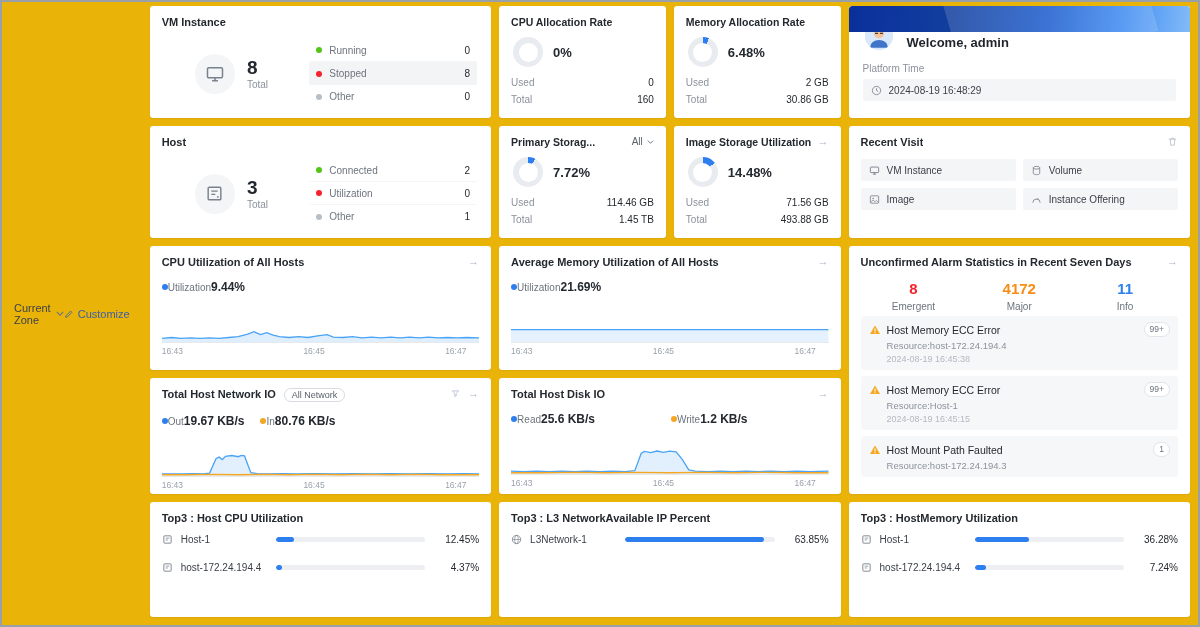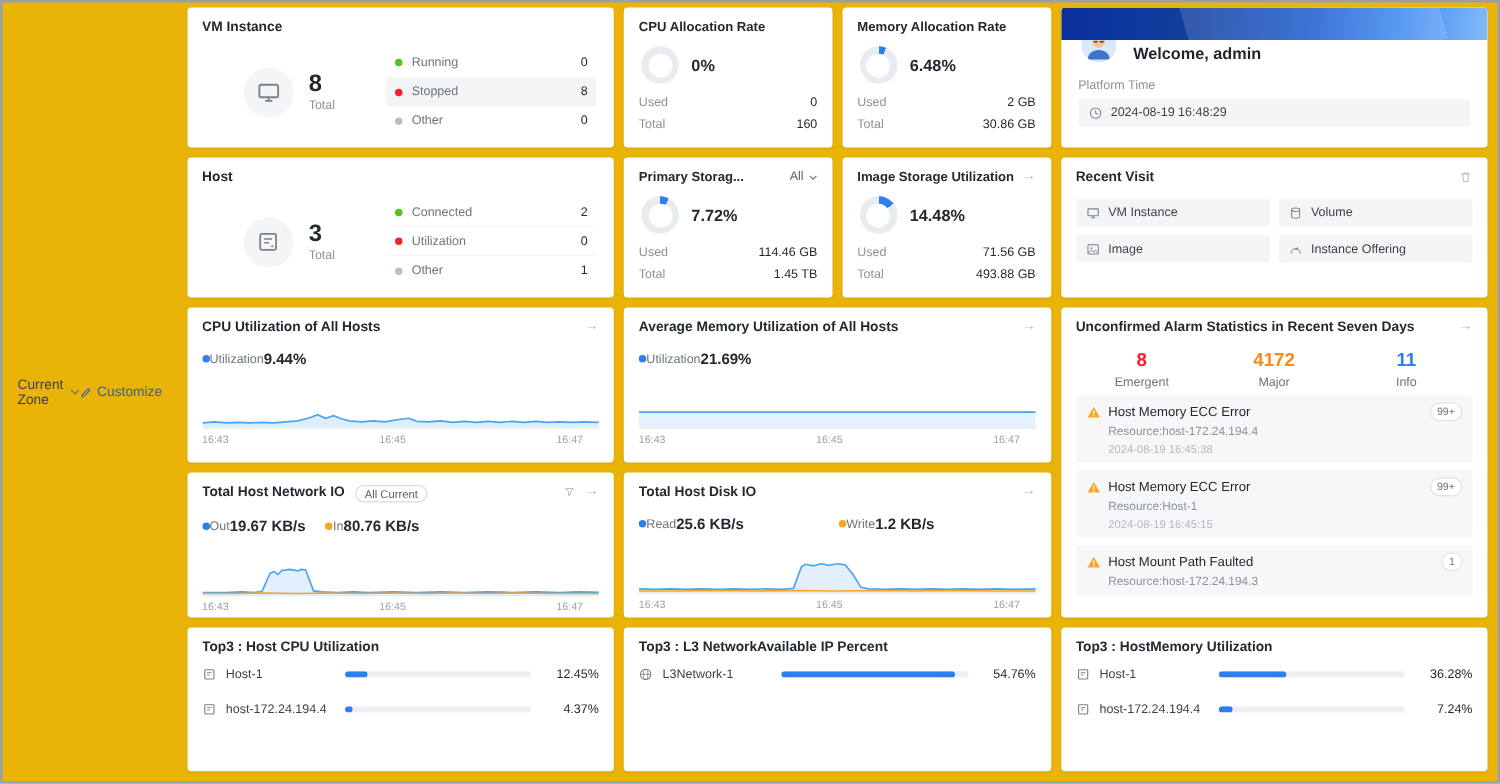--- a/index.html
+++ b/index.html
@@ -204,21 +204,21 @@
         <div class="x-axis">
           <span>16:43</span>
           <span>16:45</span>
           <span>16:47</span>
         </div>
       </div>
 
       <div class="card h116">
         <div class="card-head">
           <span class="card-title">Total Host Network IO</span>
-          <span class="pill">All Current</span>
+          <span class="pill">All Network</span>
           <span class="head-right">
             <span class="icon-sm" style="color:#a9b6c9">
                 <svg width="9" height="9" viewBox="0 0 24 24">
                   <path d="M4 5h16l-6 7v6l-4 2v-8L4 5z" fill="none" stroke="currentColor" stroke-width="2"></path>
                 </svg>
               </span>
             <span class="arrow">→</span>
           </span>
         </div>
         <div class="chart-legend">
@@ -434,21 +434,21 @@
               <svg width="11" height="11" viewBox="0 0 24 24">
                 <circle cx="12" cy="12" r="9" fill="none" stroke="currentColor" stroke-width="1.8"></circle>
                 <ellipse cx="12" cy="12" rx="4" ry="9" fill="none" stroke="currentColor" stroke-width="1.4"></ellipse>
                 <path d="M3 12h18" fill="none" stroke="currentColor" stroke-width="1.4"></path>
               </svg>
             </span>
           <span class="row-name">L3Network-1</span>
           <span class="bar-track">
               <span class="bar-fill" style="width: 92.8%;"></span>
             </span>
-          <span class="row-pct">54.76%</span>
+          <span class="row-pct">63.85%</span>
         </div>
       </div>
     </div>
 
     <div class="col">
 
       <div class="card h112 welcome-card">
         <div class="welcome-banner"></div>
         <div class="welcome-row">
           <span class="avatar">

